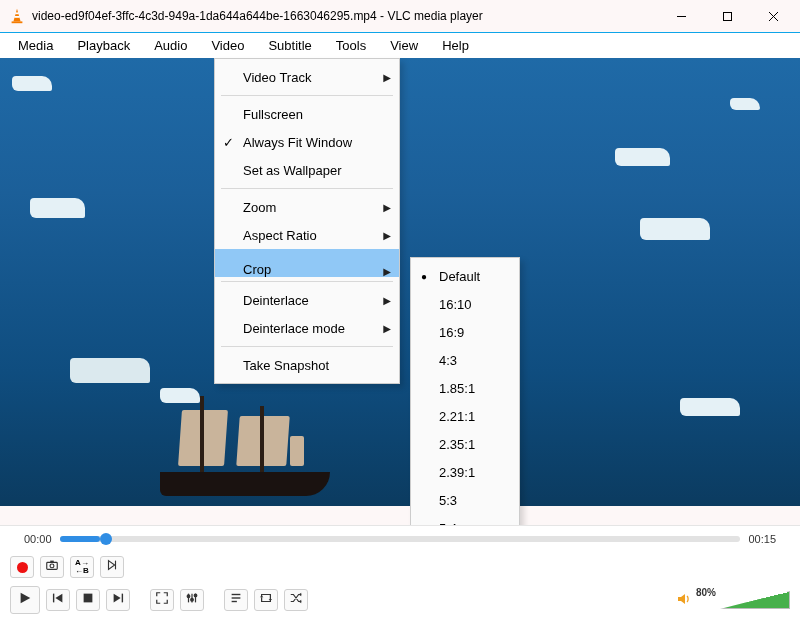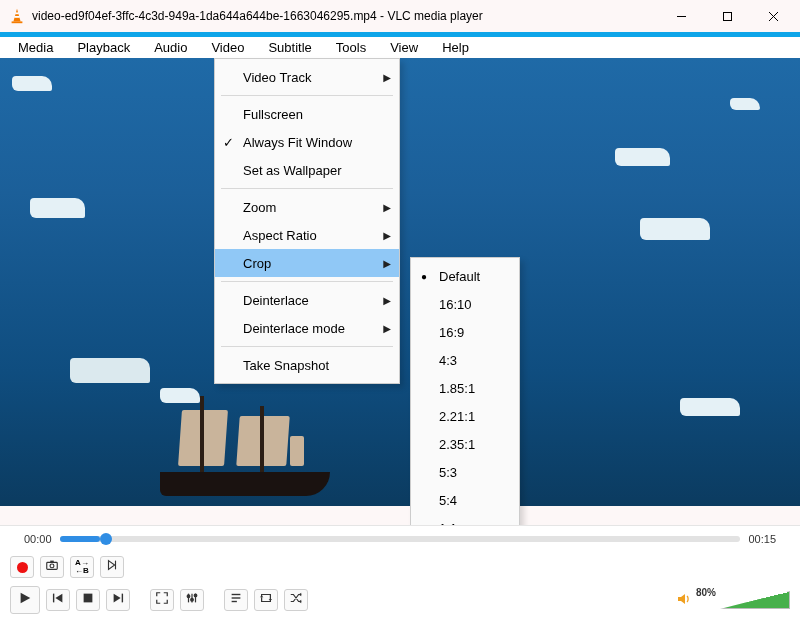--- a/index.html
+++ b/index.html
@@ -3,21 +3,21 @@
 <meta charset="utf-8">
 <style>
   * { box-sizing: border-box; margin: 0; padding: 0; font-family: "Segoe UI", Tahoma, sans-serif; }
   body { width: 800px; height: 618px; background: #fdf7f7; overflow: hidden; position: relative; }
   .titlebar { height: 32px; display: flex; align-items: center; padding: 0 4px 0 8px; background: #fdf7f7; }
   .titlebar .logo { width: 18px; height: 18px; margin-right: 6px; }
   .titlebar .title { font-size: 12px; color: #000; flex: 1; }
   .winbtns { display: flex; }
   .winbtns .btn { width: 46px; height: 32px; display: flex; align-items: center; justify-content: center; }
   .winbtns svg { width: 11px; height: 11px; }
-  .menubar { height: 26px; background: #fff; display: flex; align-items: center; padding: 0 6px; gap: 0; border-top: 5px solid #0ea5e9; font-size: 13px; }
+  .menubar { height: 26px; background: #fff; display: flex; align-items: center; padding: 0 6px; gap: 0; border-top: 1px solid #0ea5e9; font-size: 13px; }
   .menubar .mitem { padding: 4px 12px; cursor: default; }
   .video-area { position: relative; width: 100%; height: 448px; background: linear-gradient(180deg,#1f6aa7 0%, #1b5f99 30%, #0f4d7f 70%, #0b3b60 100%); overflow: hidden; }
   
   .iceberg { position: absolute; background: #e5f1f6; border-radius: 4px 10px 2px 6px; }
   .ib1 { top: 18px; left: 12px; width: 40px; height: 15px; }
   .ib2 { top: 140px; left: 30px; width: 55px; height: 20px; }
   .ib3 { top: 300px; left: 70px; width: 80px; height: 25px; background:#dbe9ee;}
   .ib4 { top: 330px; left: 160px; width: 40px; height: 15px; }
   .ib5 { top: 90px; right: 130px; width: 55px; height: 18px; }
   .ib6 { top: 40px; right: 40px; width: 30px; height: 12px; }
@@ -30,21 +30,21 @@
   .m2 { left:100px; width:4px; height:70px; }
   .sail { position:absolute; background:#c9b49b; border-radius:2px; }
   .s1 { left:20px; bottom:30px; width:46px; height:56px; transform:skewX(-4deg);}
   .s2 { left:78px; bottom:30px; width:50px; height:50px; transform:skewX(-4deg);}
   .s3 { left:130px; bottom:30px; width:14px; height:30px; }
   
   .dropdown { position: absolute; background:#fafafa; border:1px solid #ccc; box-shadow: 4px 4px 6px rgba(0,0,0,.15); font-size:13px; padding:4px 0; }
   .dd-video { top:58px; left:214px; width:186px; }
   .dd-crop  { top:257px; left:410px; width:110px; }
   .dd-row { display:flex; align-items:center; height:28px; padding: 0 8px 0 28px; position:relative; white-space:nowrap;}
-  .dd-row.hl { background:#90c8f6; }
+  .dd-row.hl { background:#90c8f6;align-items:flex-end; }
   .dd-row .check { position:absolute; left:8px; }
   .dd-row .bullet { position:absolute; left:10px; font-size:10px;}
   .dd-row .arrow { margin-left:auto; font-size:10px; color:#222;}
   .dd-sep { height:1px; background:#d8d8d8; margin:4px 6px; }
   
   .controls { position:absolute; left:0; right:0; bottom:0; background:#fff; border-top:1px solid #e5e5e5; }
   .seek { display:flex; align-items:center; height:26px; padding:0 24px; gap:8px; font-size:11px; color:#333;}
   .seek .track { flex:1; height:6px; background:#e2e2e2; border-radius:3px; position:relative;}
   .seek .track .prog { position:absolute; left:0; top:0; bottom:0; width:6%; background:#2f8de4; border-radius:3px;}
   .seek .track .thumb { position:absolute; left:6%; top:-3px; width:12px; height:12px; background:#2f8de4; border-radius:50%;}
@@ -182,20 +182,23 @@
   <div class="dd-row">
       <span>1.85:1</span>
     </div>
   <div class="dd-row">
       <span>2.21:1</span>
     </div>
   <div class="dd-row">
       <span>2.35:1</span>
     </div>
   <div class="dd-row">
+      <span>2.39:1</span>
+    </div>
+  <div class="dd-row">
       <span>5:3</span>
     </div>
   <div class="dd-row">
       <span>5:4</span>
     </div>
   <div class="dd-row">
       <span>1:1</span>
     </div>
 </div>
 

